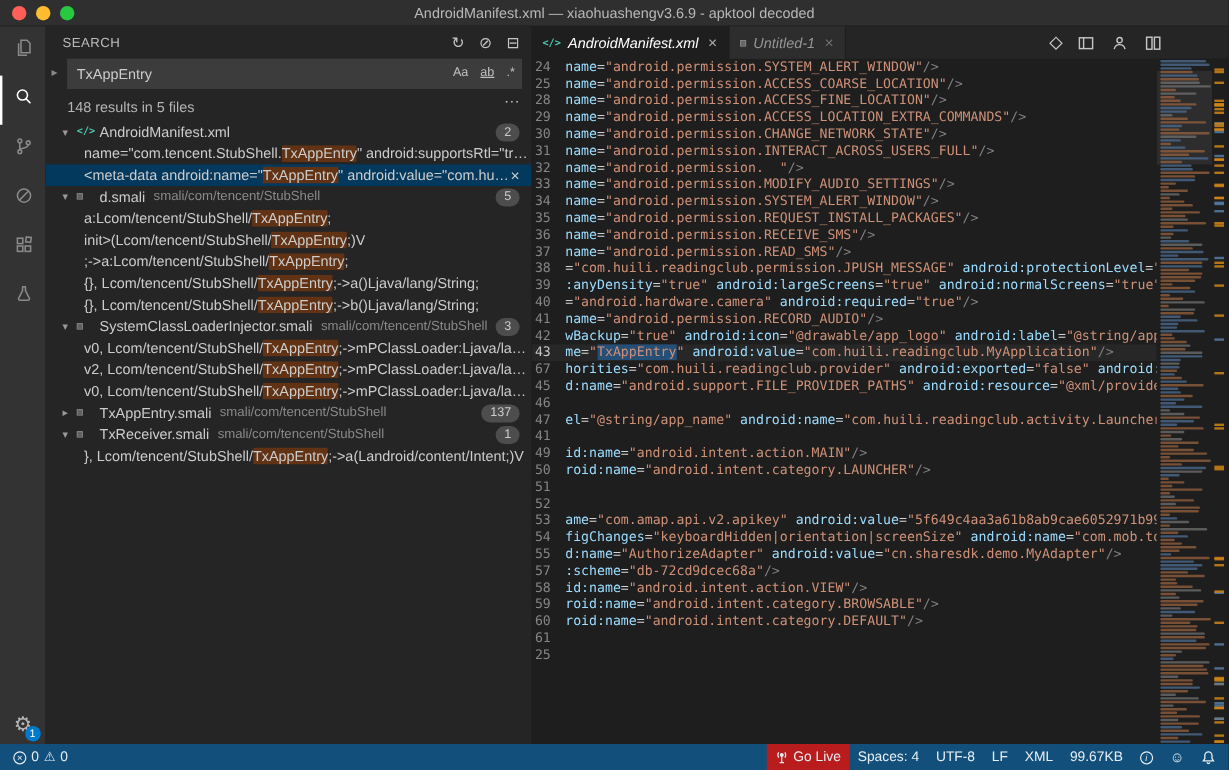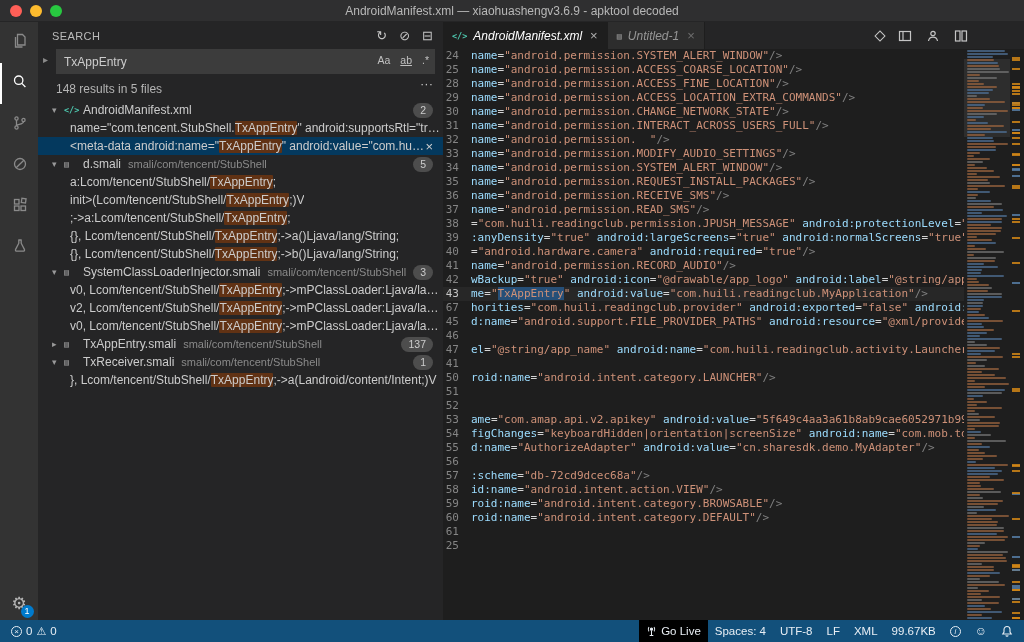--- a/index.html
+++ b/index.html
@@ -80,21 +80,21 @@
   .ruler{position:absolute;top:27px;right:0;width:14px;bottom:0;background:#1e1e1e;overflow:hidden;cursor:pointer;}
   .tick{position:absolute;left:2px;width:8px;height:2px;background:#d18616;opacity:.85;}
 
   
   .statusbar{position:absolute;left:0;right:0;bottom:0;height:22px;background:#12507b;display:flex;align-items:center;font-size:11.5px;color:#e8eef4;}
   .sitem{display:flex;align-items:center;gap:4px;padding:0 7px;height:22px;cursor:pointer;white-space:nowrap;}
   .sleft{display:flex;align-items:center;margin-left:4px;}
   .sright{display:flex;align-items:center;margin-left:auto;margin-right:4px;}
   .err-ic{display:inline-block;width:11px;height:11px;border:1px solid #e8eef4;border-radius:50%;font-size:8px;line-height:9px;text-align:center;}
   .warn-ic{font-size:11px;line-height:11px;}
-  .golive{background:#000000;}
+  .golive{background:#b91c1c;}
   .sb-svg{stroke:#e8eef4;fill:none;stroke-width:1.1;}
   .smiley{font-size:12px;}
 </style>
 </head>
 <body>
 
 <div class="titlebar">
   <div class="lights">
     <span class="light" style="background:#ff5f57"></span>
     <span class="light" style="background:#febc2e"></span>
@@ -295,27 +295,27 @@
       <div class="cline"><span class="ln">39</span><span class="tk-a">:anyDensity</span><span class="tk-o">=</span><span class="tk-s">"true"</span><span class="tk-o"> </span><span class="tk-a">android:largeScreens</span><span class="tk-o">=</span><span class="tk-s">"true"</span><span class="tk-o"> </span><span class="tk-a">android:normalScreens</span><span class="tk-o">=</span><span class="tk-s">"true"</span></div>
       <div class="cline"><span class="ln">40</span><span class="tk-o">=</span><span class="tk-s">"android.hardware.camera"</span><span class="tk-o"> </span><span class="tk-a">android:required</span><span class="tk-o">=</span><span class="tk-s">"true"</span><span class="tk-t">/&gt;</span></div>
       <div class="cline"><span class="ln">41</span><span class="tk-a">name</span><span class="tk-o">=</span><span class="tk-s">"android.permission.RECORD_AUDIO"</span><span class="tk-t">/&gt;</span></div>
       <div class="cline"><span class="ln">42</span><span class="tk-a">wBackup</span><span class="tk-o">=</span><span class="tk-s">"true"</span><span class="tk-o"> </span><span class="tk-a">android:icon</span><span class="tk-o">=</span><span class="tk-s">"@drawable/app_logo"</span><span class="tk-o"> </span><span class="tk-a">android:label</span><span class="tk-o">=</span><span class="tk-s">"@string/app_n</span></div>
       <div class="cline current"><span class="ln">43</span><span class="tk-a">me</span><span class="tk-o">=</span><span class="tk-s">"</span><span class="tk-s seltext">TxAppEntry</span><span class="tk-s">"</span><span class="tk-o"> </span><span class="tk-a">android:value</span><span class="tk-o">=</span><span class="tk-s">"com.huili.readingclub.MyApplication"</span><span class="tk-t">/&gt;</span></div>
       <div class="cline"><span class="ln">67</span><span class="tk-a">horities</span><span class="tk-o">=</span><span class="tk-s">"com.huili.readingclub.provider"</span><span class="tk-o"> </span><span class="tk-a">android:exported</span><span class="tk-o">=</span><span class="tk-s">"false"</span><span class="tk-o"> </span><span class="tk-a">android:gr</span></div>
       <div class="cline"><span class="ln">45</span><span class="tk-a">d:name</span><span class="tk-o">=</span><span class="tk-s">"android.support.FILE_PROVIDER_PATHS"</span><span class="tk-o"> </span><span class="tk-a">android:resource</span><span class="tk-o">=</span><span class="tk-s">"@xml/provider_</span></div>
       <div class="cline"><span class="ln">46</span></div>
       <div class="cline"><span class="ln">47</span><span class="tk-a">el</span><span class="tk-o">=</span><span class="tk-s">"@string/app_name"</span><span class="tk-o"> </span><span class="tk-a">android:name</span><span class="tk-o">=</span><span class="tk-s">"com.huili.readingclub.activity.LauncherAc</span></div>
       <div class="cline"><span class="ln">41</span></div>
+      <div class="cline"><span class="ln">49</span><span class="tk-a">id:name</span><span class="tk-o">=</span><span class="tk-s">"android.intent.action.MAIN"</span><span class="tk-t">/&gt;</span></div>
       <div class="cline"><span class="ln">50</span><span class="tk-a">roid:name</span><span class="tk-o">=</span><span class="tk-s">"android.intent.category.LAUNCHER"</span><span class="tk-t">/&gt;</span></div>
       <div class="cline"><span class="ln">51</span></div>
       <div class="cline"><span class="ln">52</span></div>
       <div class="cline"><span class="ln">53</span><span class="tk-a">ame</span><span class="tk-o">=</span><span class="tk-s">"com.amap.api.v2.apikey"</span><span class="tk-o"> </span><span class="tk-a">android:value</span><span class="tk-o">=</span><span class="tk-s">"5f649c4aa3a61b8ab9cae6052971b99e"</span></div>
       <div class="cline"><span class="ln">54</span><span class="tk-a">figChanges</span><span class="tk-o">=</span><span class="tk-s">"keyboardHidden|orientation|screenSize"</span><span class="tk-o"> </span><span class="tk-a">android:name</span><span class="tk-o">=</span><span class="tk-s">"com.mob.tool</span></div>
       <div class="cline"><span class="ln">55</span><span class="tk-a">d:name</span><span class="tk-o">=</span><span class="tk-s">"AuthorizeAdapter"</span><span class="tk-o"> </span><span class="tk-a">android:value</span><span class="tk-o">=</span><span class="tk-s">"cn.sharesdk.demo.MyAdapter"</span><span class="tk-t">/&gt;</span></div>
-      <div class="cline"><span class="ln">56</span></div>
       <div class="cline"><span class="ln">57</span><span class="tk-a">:scheme</span><span class="tk-o">=</span><span class="tk-s">"db-72cd9dcec68a"</span><span class="tk-t">/&gt;</span></div>
       <div class="cline"><span class="ln">58</span><span class="tk-a">id:name</span><span class="tk-o">=</span><span class="tk-s">"android.intent.action.VIEW"</span><span class="tk-t">/&gt;</span></div>
       <div class="cline"><span class="ln">59</span><span class="tk-a">roid:name</span><span class="tk-o">=</span><span class="tk-s">"android.intent.category.BROWSABLE"</span><span class="tk-t">/&gt;</span></div>
       <div class="cline"><span class="ln">60</span><span class="tk-a">roid:name</span><span class="tk-o">=</span><span class="tk-s">"android.intent.category.DEFAULT"</span><span class="tk-t">/&gt;</span></div>
       <div class="cline"><span class="ln">61</span></div>
       <div class="cline"><span class="ln">25</span></div>
     </div>
   <div class="minimap">
       <div class="mm-viewport"></div>
       <div class="mmline" style="width: 37.8918px; background: rgb(78, 110, 145);"></div>

